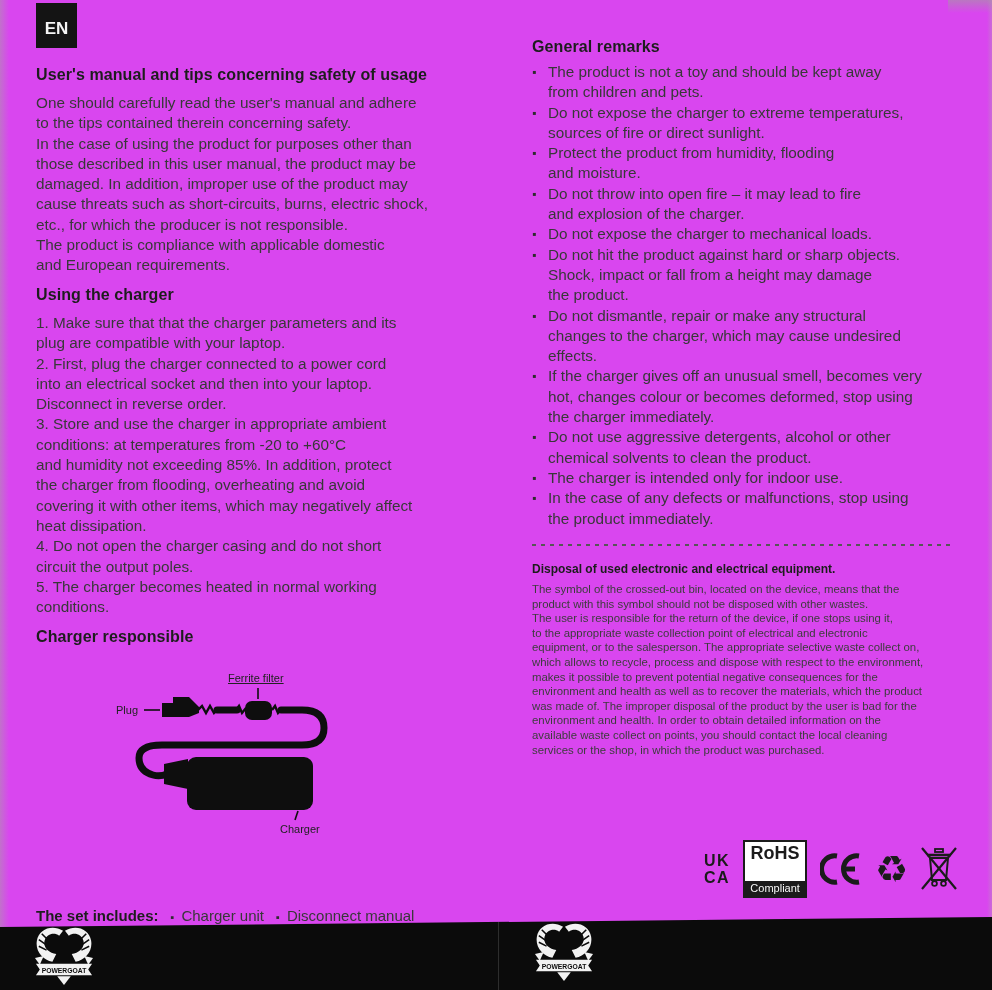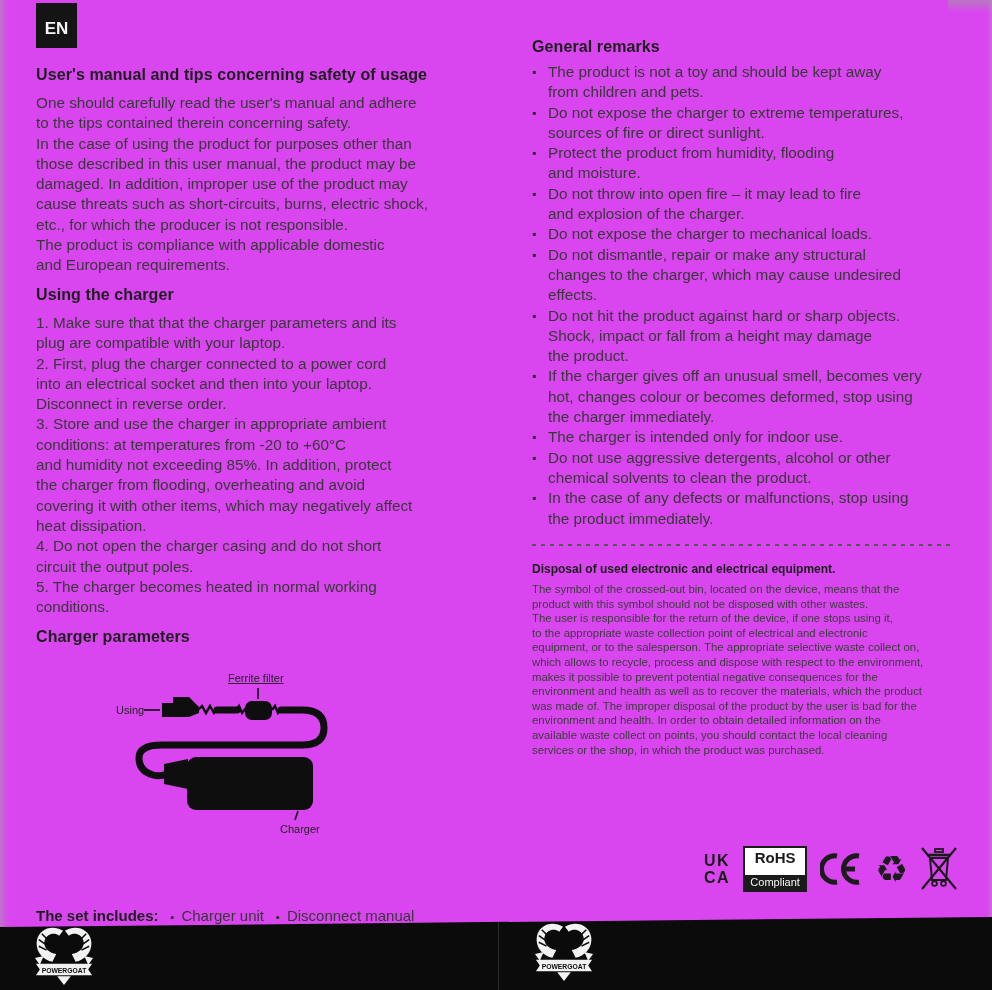--- a/index.html
+++ b/index.html
@@ -31,21 +31,21 @@
   .diagram svg{position:absolute;left:0;top:0;}
   .diag-label{position:absolute;font-size:11px;color:#222;}
   
   .set-includes{left:36px;top:859px;font-size:15px;display:flex;align-items:baseline;}
   .set-includes .lbl{font-weight:bold;color:#1d1d1d;margin-top:48px;}
   .set-includes .sq{font-size:11px;margin:0 7px 0 12px;color:#2c2c2c;}
   
   .marks{left:704px;top:845px;display:flex;align-items:center;gap:13px;height:48px;}
   .ukca{font-weight:bold;font-size:16px;line-height:17.5px;letter-spacing:1.5px;color:#1b1b1b;text-align:center;}
   .rohs{border:2.5px solid #1b1b1b;width:60px;text-align:center;background:#fff;}
-  .rohs .top{font-weight:bold;font-size:15px;color:#1b1b1b;padding:1px 0 9px;}
+  .rohs .top{font-weight:bold;font-size:18px;color:#1b1b1b;padding:1px 0 17px;}
   .rohs .bot{background:#1b1b1b;color:#f7f7f7;font-size:11px;padding:1.5px 0 2px;}
   .recycle{font-size:37px;color:#1b1b1b;line-height:1;}
   
   .footer{left:0;top:917px;width:992px;height:73px;background:#0b0b0b;
     clip-path:polygon(0 10px,100% 0,100% 73px,0 73px);}
   .footer .seam{position:absolute;left:498px;top:0;width:1px;height:73px;background:rgba(255,255,255,.14);}
   .goat{position:absolute;}
 </style>
 </head>
 <body>
@@ -80,21 +80,21 @@
 3. Store and use the charger in appropriate ambient
 conditions: at temperatures from -20 to +60°C
 and humidity not exceeding 85%. In addition, protect
 the charger from flooding, overheating and avoid
 covering it with other items, which may negatively affect
 heat dissipation.
 4. Do not open the charger casing and do not short
 circuit the output poles.
 5. The charger becomes heated in normal working
 conditions.</div>
-    <h2 class="abs" style="left:36px;top:628px;">Charger parameters</h2>
+    <h2 class="abs" style="left:36px;top:628px;">Charger responsible</h2>
 
     <div class="abs diagram">
       <svg width="436" height="192" viewBox="0 0 436 192">
         <g fill="none" stroke="#0e0e0e">
 
           <line x1="222" y1="30" x2="222" y2="41" stroke-width="1.6"></line>
           <line x1="108" y1="52" x2="124" y2="52" stroke-width="1.6"></line>
           <line x1="262" y1="153" x2="259" y2="162" stroke-width="1.6"></line>
 
           <path d="M162 52 l4 -4 l4 7 l4 -7 l4 7 l3 -3" stroke-width="2.4"></path>
@@ -105,21 +105,21 @@
         </g>
         <g fill="#0e0e0e" stroke="none">
           <rect x="126" y="45" width="11" height="14"></rect>
           <polygon points="137,39 153,39 163,49 163,55 153,59 137,59"></polygon>
           <rect x="209" y="43" width="27" height="19" rx="7"></rect>
           <polygon points="128,106 152,101 152,131 128,126"></polygon>
           <rect x="151" y="99" width="126" height="53" rx="9"></rect>
         </g>
       </svg>
       <div class="diag-label" style="left:192px;top:14px;text-decoration:underline;">Ferrite filter</div>
-      <div class="diag-label" style="left:80px;top:46px;">Using</div>
+      <div class="diag-label" style="left:80px;top:46px;">Plug</div>
       <div class="diag-label" style="left:244px;top:165px;">Charger</div>
     </div>
 
     <div class="abs set-includes">
       <span class="lbl">The set includes:</span>
       <span class="sq">▪</span>
       <span>Charger unit</span>
       <span class="sq">▪</span>
       <span>Disconnect manual</span>
     </div>
@@ -130,32 +130,32 @@
     <ul class="abs remarks" style="left:532px;top:62px;">
       <li>The product is not a toy and should be kept away
 from children and pets.</li>
       <li>Do not expose the charger to extreme temperatures,
 sources of fire or direct sunlight.</li>
       <li>Protect the product from humidity, flooding
 and moisture.</li>
       <li>Do not throw into open fire – it may lead to fire
 and explosion of the charger.</li>
       <li>Do not expose the charger to mechanical loads.</li>
+      <li>Do not hit the product against hard or sharp objects.
+Shock, impact or fall from a height may damage
+the product.</li>
       <li>Do not dismantle, repair or make any structural
 changes to the charger, which may cause undesired
 effects.</li>
-      <li>Do not hit the product against hard or sharp objects.
-Shock, impact or fall from a height may damage
-the product.</li>
       <li>If the charger gives off an unusual smell, becomes very
 hot, changes colour or becomes deformed, stop using
 the charger immediately.</li>
-      <li>The charger is intended only for indoor use.</li>
       <li>Do not use aggressive detergents, alcohol or other
 chemical solvents to clean the product.</li>
+      <li>The charger is intended only for indoor use.</li>
       <li>In the case of any defects or malfunctions, stop using
 the product immediately.</li>
     </ul>
 
     <div class="abs dashed-sep" style="left:532px;top:544px;"></div>
 
     <h3 class="abs small-heading" style="left:532px;top:562px;">Disposal of used electronic and electrical equipment.</h3>
     <div class="abs small-text" style="left:532px;top:582px;">The symbol of the crossed-out bin, located on the device, means that the
 product with this symbol should not be disposed with other wastes.
 The user is responsible for the return of the device, if one stops using it,

